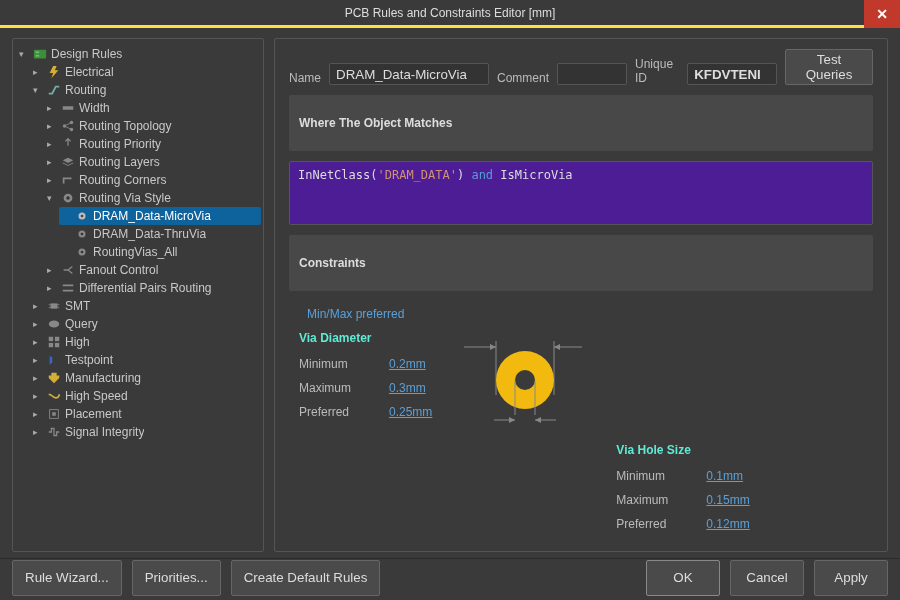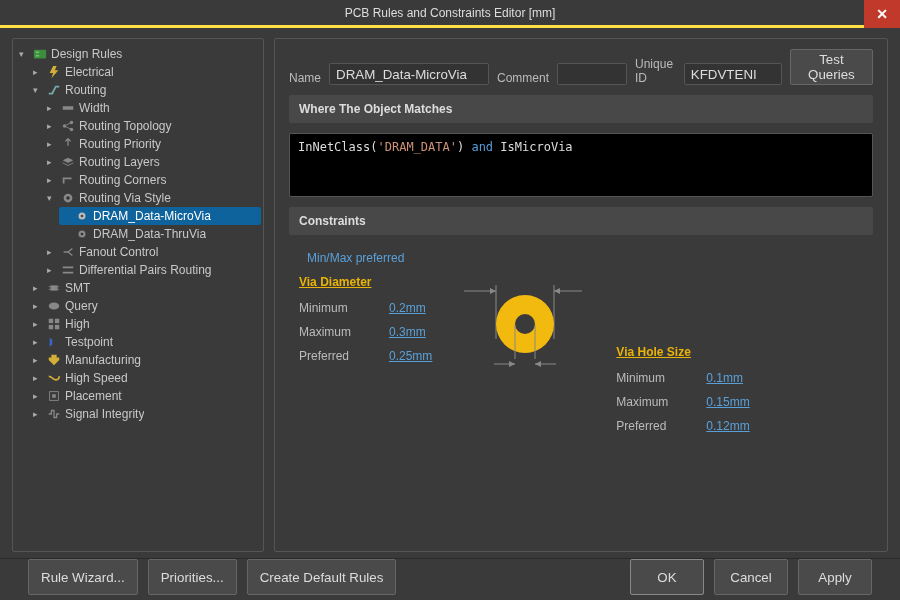--- a/index.html
+++ b/index.html
@@ -82,60 +82,60 @@
   border: 1px solid #666;
   color: #ddd;
   padding: 3px 12px;
   height: 36px;
   border-radius: 2px;
   cursor: pointer;
   display: inline-flex; align-items: center;
 }
 .section-header {
   background: #484848;
-  padding: 7px 10px;
+  padding: 21px 10px;
   font-weight: 600;
   color: #ddd;
   border-radius: 2px;
 }
 .query-area {
   display: flex; gap: 10px;
 }
 .query-left { display: flex; flex-direction: column; gap: 6px; width: 115px; }
 .query-text {
   flex: 1;
-  background: #000000;
+  background: #4c1d95;
   border: 1px solid #555;
   padding: 6px 8px;
   font-family: Consolas, monospace;
   font-size: 12px;
   color: #ddd;
   min-height: 64px;
   border-radius: 2px;
 }
 .query-text .str { color: #ce9178; }
 .query-text .kw { color: #569cd6; }
 .dropdown {
   display: flex; align-items: center; justify-content: space-between;
   cursor: pointer; gap: 6px;
 }
 .caret-down { font-size: 8px; color: #aaa; }
 .link { color: #5aa0d8; cursor: pointer; padding: 2px 8px; }
 .constraints-body { padding: 4px 10px; }
 .via-layout { display: flex; align-items: flex-start; gap: 22px; margin-top: 8px; }
 .param-col { display: flex; flex-direction: column; gap: 10px; }
-.param-title { font-weight: 600; color: #eab308; margin-bottom: 2px; text-decoration: underline; }
+.param-title { font-weight: 600; color: #5eead4; margin-bottom: 2px; }
 .param-row { display: flex; gap: 26px; align-items: center; }
 .param-name { color: #bbb; width: 64px; }
 .param-val { color: #5aa0d8; text-decoration: underline; }
 .via-graphic { position: relative; width: 140px; height: 120px; margin-top: 4px; }
 .footer {
   height: 38px;
-  display: flex; 
-  padding: 0 28px; gap: 10px;
+  display: flex; align-items: center;
+  padding: 0 12px; gap: 10px;
   border-top: 1px solid #2a2a2a;
 }
 .footer .spacer { flex: 1; }
 .footer .btn { min-width: 74px; justify-content: center; }
 .icon-svg { width: 14px; height: 14px; }
 </style>
 </head>
 <body>
 
 <div class="titlebar">
@@ -272,20 +272,32 @@
                           <span class="toggle"></span>
                           <span class="icon rule">
                             <svg class="icon-svg" viewBox="0 0 16 16">
                               <circle cx="8" cy="8" r="4" fill="#888"></circle>
                               <circle cx="8" cy="8" r="1.5" fill="#333"></circle>
                             </svg>
                           </span>
                           <span class="label">DRAM_Data-ThruVia</span>
                         </div>
                       </li>
+                    <li>
+                        <div class="node">
+                          <span class="toggle"></span>
+                          <span class="icon rule">
+                            <svg class="icon-svg" viewBox="0 0 16 16">
+                              <circle cx="8" cy="8" r="4" fill="#888"></circle>
+                              <circle cx="8" cy="8" r="1.5" fill="#333"></circle>
+                            </svg>
+                          </span>
+                          <span class="label">RoutingVias_All</span>
+                        </div>
+                      </li>
                   </ul>
                 </li>
                 <li>
                     <div class="node">
                       <span class="toggle">▸</span>
                       <span class="icon cat">
                         <svg class="icon-svg" viewBox="0 0 16 16">
                           <path d="M3 8 L8 8 M8 8 L13 4 M8 8 L13 12" stroke="#888" stroke-width="1.5"></path>
                         </svg>
                       </span>
@@ -407,21 +419,21 @@
     </div>
   </div>
 
   <div class="main-panel">
     <div class="row">
       <span class="form-label">Name</span>
       <input class="input" style="width: 160px;" value="DRAM_Data-MicroVia">
       <span class="form-label">Comment</span>
       <input class="input" style="width: 70px;" value="">
       <span class="form-label">Unique ID</span>
-      <input class="input" style="width: 98px;" value="KFDVTENI">
+      <input class="input" style="width: 90px; font-weight: bold;" value="KFDVTENI">
       <button class="btn">
           <span>Test Queries</span>
         </button>
     </div>
 
     <div class="section-header">Where The Object Matches</div>
 
     <div class="query-area">
       <div class="query-text"><span>InNetClass(</span><span class="str">'DRAM_DATA'</span><span>) </span><span class="kw">and</span><span> IsMicroVia</span></div>
     </div>
@@ -460,21 +472,21 @@
             <circle cx="71" cy="45" r="10" fill="#3a3a3a"></circle>
             <line x1="61" y1="80" x2="61" y2="46" stroke="#888" stroke-width="1"></line>
             <line x1="81" y1="80" x2="81" y2="46" stroke="#888" stroke-width="1"></line>
             <line x1="40" y1="85" x2="61" y2="85" stroke="#888" stroke-width="1"></line>
             <path d="M61 85 L55 82 L55 88 Z" fill="#888"></path>
             <line x1="102" y1="85" x2="81" y2="85" stroke="#888" stroke-width="1"></line>
             <path d="M81 85 L87 82 L87 88 Z" fill="#888"></path>
           </svg>
         </div>
 
-        <div class="param-col" style="margin-top:70px">
+        <div class="param-col" style="margin-top:112px">
           <div class="param-title">Via Hole Size</div>
           <div class="param-row">
               <span class="param-name">Minimum</span>
               <span class="param-val">0.1mm</span>
             </div>
           <div class="param-row">
               <span class="param-name">Maximum</span>
               <span class="param-val">0.15mm</span>
             </div>
           <div class="param-row">

